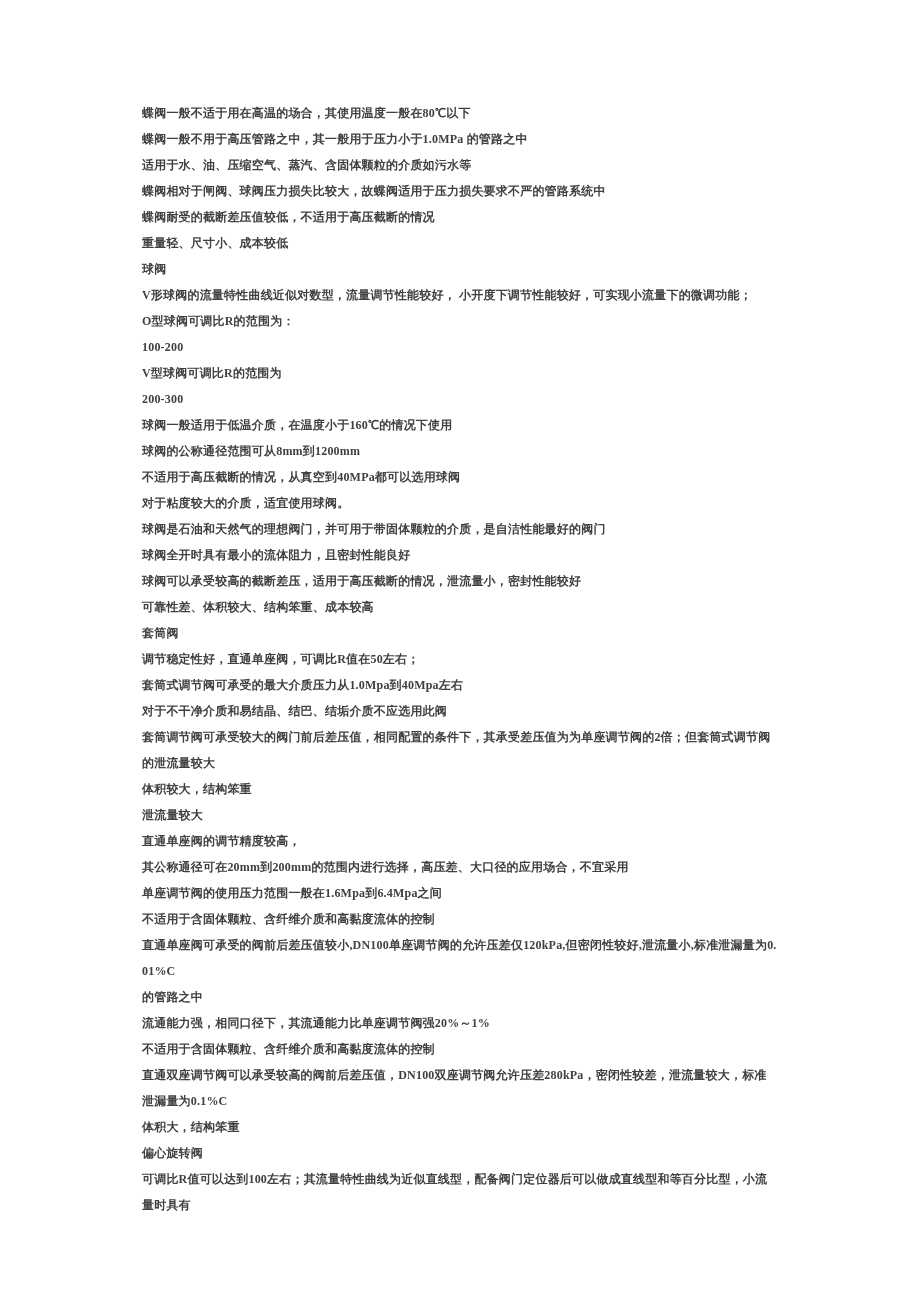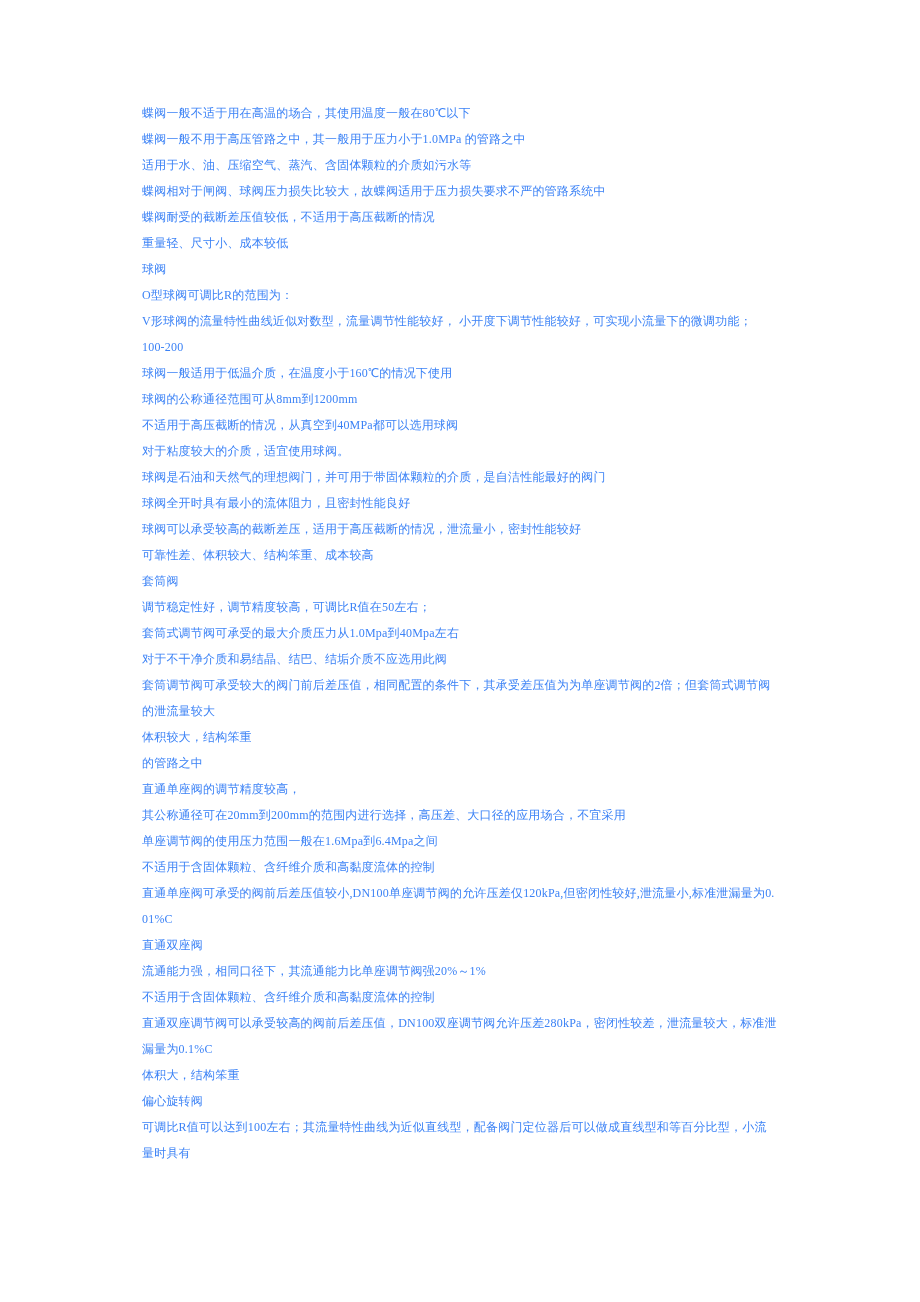--- a/index.html
+++ b/index.html
@@ -9,60 +9,63 @@
     font-family: "SimSun", "宋体", serif;
     width: 920px;
   }
   .page {
     padding: 100px 142px 40px 142px;
     box-sizing: border-box;
   }
   .line {
     font-size: 12px;
     line-height: 26px;
-    color: #3b82f6;
+    color: #404040;
     letter-spacing: 0.2px;
     white-space: normal;
     word-break: break-all;
+    font-weight: bold;
   }
 </style>
 </head>
 <body>
 
 <div class="page" id="page">
     <div class="line">蝶阀一般不适于用在高温的场合，其使用温度一般在80℃以下</div>
     <div class="line">蝶阀一般不用于高压管路之中，其一般用于压力小于1.0MPa 的管路之中</div>
     <div class="line">适用于水、油、压缩空气、蒸汽、含固体颗粒的介质如污水等</div>
     <div class="line">蝶阀相对于闸阀、球阀压力损失比较大，故蝶阀适用于压力损失要求不严的管路系统中</div>
     <div class="line">蝶阀耐受的截断差压值较低，不适用于高压截断的情况</div>
     <div class="line">重量轻、尺寸小、成本较低</div>
     <div class="line">球阀</div>
+    <div class="line">V形球阀的流量特性曲线近似对数型，流量调节性能较好， 小开度下调节性能较好，可实现小流量下的微调功能；</div>
     <div class="line">O型球阀可调比R的范围为：</div>
-    <div class="line">V形球阀的流量特性曲线近似对数型，流量调节性能较好， 小开度下调节性能较好，可实现小流量下的微调功能；</div>
     <div class="line">100-200</div>
+    <div class="line">V型球阀可调比R的范围为</div>
+    <div class="line">200-300</div>
     <div class="line">球阀一般适用于低温介质，在温度小于160℃的情况下使用</div>
     <div class="line">球阀的公称通径范围可从8mm到1200mm</div>
     <div class="line">不适用于高压截断的情况，从真空到40MPa都可以选用球阀</div>
     <div class="line">对于粘度较大的介质，适宜使用球阀。</div>
     <div class="line">球阀是石油和天然气的理想阀门，并可用于带固体颗粒的介质，是自洁性能最好的阀门</div>
     <div class="line">球阀全开时具有最小的流体阻力，且密封性能良好</div>
     <div class="line">球阀可以承受较高的截断差压，适用于高压截断的情况，泄流量小，密封性能较好</div>
     <div class="line">可靠性差、体积较大、结构笨重、成本较高</div>
     <div class="line">套筒阀</div>
-    <div class="line">调节稳定性好，调节精度较高，可调比R值在50左右；</div>
+    <div class="line">调节稳定性好，直通单座阀，可调比R值在50左右；</div>
     <div class="line">套筒式调节阀可承受的最大介质压力从1.0Mpa到40Mpa左右</div>
     <div class="line">对于不干净介质和易结晶、结巴、结垢介质不应选用此阀</div>
     <div class="line">套筒调节阀可承受较大的阀门前后差压值，相同配置的条件下，其承受差压值为为单座调节阀的2倍；但套筒式调节阀的泄流量较大</div>
     <div class="line">体积较大，结构笨重</div>
-    <div class="line">的管路之中</div>
+    <div class="line">泄流量较大</div>
     <div class="line">直通单座阀的调节精度较高，</div>
     <div class="line">其公称通径可在20mm到200mm的范围内进行选择，高压差、大口径的应用场合，不宜采用</div>
     <div class="line">单座调节阀的使用压力范围一般在1.6Mpa到6.4Mpa之间</div>
     <div class="line">不适用于含固体颗粒、含纤维介质和高黏度流体的控制</div>
     <div class="line">直通单座阀可承受的阀前后差压值较小,DN100单座调节阀的允许压差仅120kPa,但密闭性较好,泄流量小,标准泄漏量为0.01%C</div>
-    <div class="line">直通双座阀</div>
+    <div class="line">的管路之中</div>
     <div class="line">流通能力强，相同口径下，其流通能力比单座调节阀强20%～1%</div>
     <div class="line">不适用于含固体颗粒、含纤维介质和高黏度流体的控制</div>
     <div class="line">直通双座调节阀可以承受较高的阀前后差压值，DN100双座调节阀允许压差280kPa，密闭性较差，泄流量较大，标准泄漏量为0.1%C</div>
     <div class="line">体积大，结构笨重</div>
     <div class="line">偏心旋转阀</div>
     <div class="line">可调比R值可以达到100左右；其流量特性曲线为近似直线型，配备阀门定位器后可以做成直线型和等百分比型，小流量时具有</div>
   </div>
 
 </body></html>

